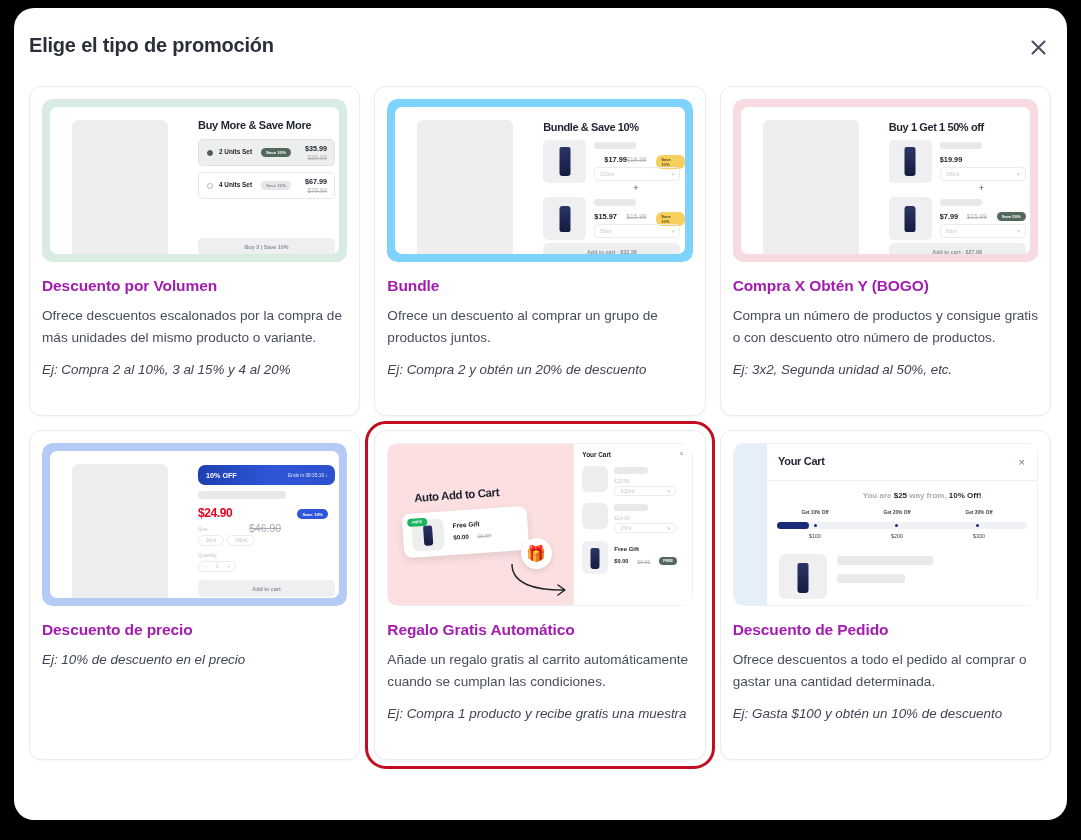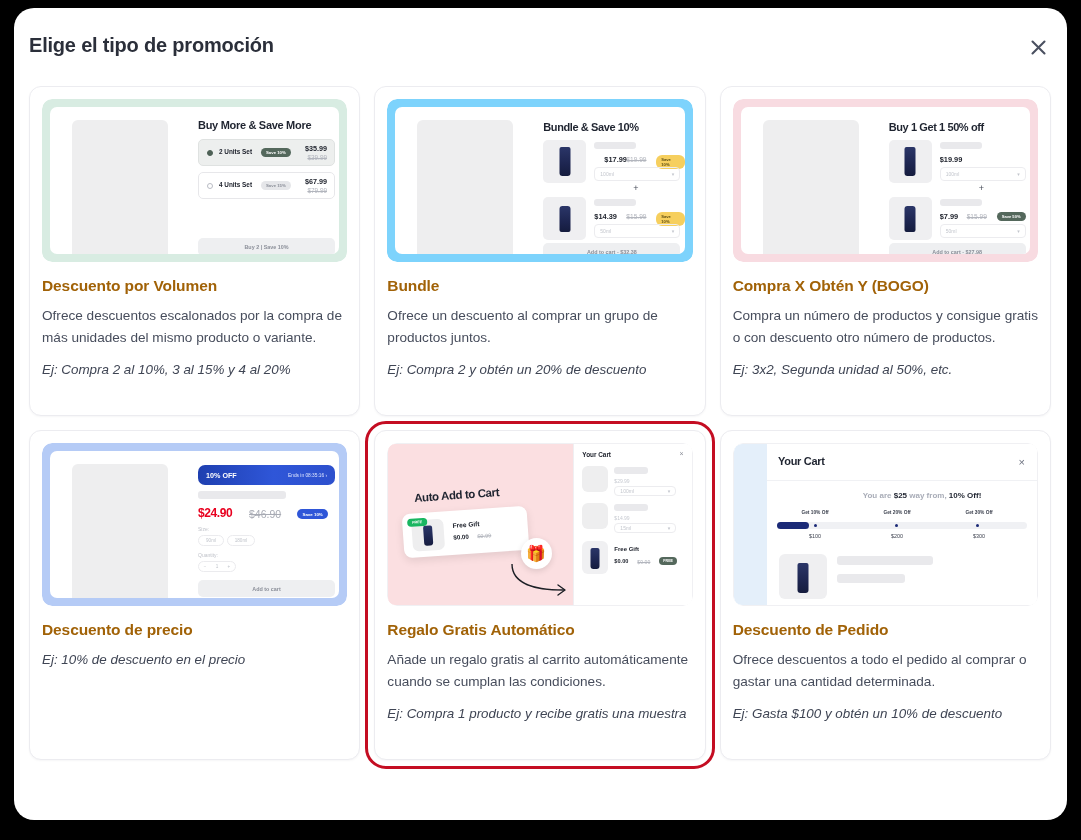--- a/index.html
+++ b/index.html
@@ -62,21 +62,21 @@
   .preview {
     height: 163px;
     border-radius: 10px;
     overflow: hidden;
     position: relative;
   }
   .card-title {
     margin-top: 15px;
     font-size: 15.5px;
     font-weight: 700;
-    color: #a16207;
+    color: #a21caf;
     letter-spacing: -0.1px;
   }
   .card-desc {
     margin-top: 10px;
     font-size: 13.6px;
     line-height: 1.62;
     color: #474d5c;
   }
   .card-example {
     margin-top: 11px;
@@ -235,21 +235,21 @@
             <div class="pill y" style="left:261px;top:47.5px;">Save 10%</div>
             <div class="sel-box" style="left:199px;top:60px;width:86px;">
               <span>100ml</span>
                 <span class="caret">▾</span>
             </div>
             <div class="plus" style="left:238px;top:76px;">+</div>
             <div class="prod-thumb" style="top:90px;">
                 <div class="tube" style="top:9px;height:26px;border-radius:3px 3px 2px 2px;"></div>
               </div>
             <div class="ph-line" style="left:199px;top:92px;width:42px;"></div>
-            <div class="price-now" style="left:199px;top:105px;">$14.39</div>
+            <div class="price-now" style="left:199px;top:105px;">$15.97</div>
             <div class="price-old" style="left:231px;top:106px;">$15.99</div>
             <div class="pill y" style="left:261px;top:104.5px;">Save 10%</div>
             <div class="sel-box" style="left:199px;top:117px;width:86px;">
               <span>50ml</span>
                 <span class="caret">▾</span>
             </div>
             <div class="cta-grey" style="left:148px;top:136px;width:137px;">Add to cart - $32.38</div>
           </div>
         </div>
       </div>
@@ -298,21 +298,21 @@
       <div class="preview">
         <div class="frame" style="background:#b5cbf6">
           <div class="frame-inner">
             <div class="ph-img" style="left:22px;top:13px;width:96px;bottom:-10px;"></div>
             <div class="ban">
               <span class="ban-l">10% OFF</span>
               <span class="ban-r">Ends in 08:35:16  ›</span>
             </div>
             <div class="ph-line" style="left:148px;top:40px;width:88px;height:8px;"></div>
             <div class="big-red" style="left:148px;top:55px;">$24.90</div>
-            <div class="big-old" style="left:199px;top:57px;">$46.90</div>
+            <div class="big-old" style="left:199px;top:71px;">$46.90</div>
             <div class="pill b" style="left:247px;top:58px;">Save 10%</div>
             <div class="lbl-grey" style="left:148px;top:75px;">Size:</div>
             <div class="chip" style="left:148px;top:84px;width:26px;">90ml</div>
             <div class="chip" style="left:177px;top:84px;width:28px;">180ml</div>
             <div class="lbl-grey" style="left:148px;top:101px;">Quantity:</div>
             <div class="chip" style="left:148px;top:110px;width:38px;">
               <span style="width:100%;display:flex;justify-content:space-around;">
                 <span>−</span>
                 <span>1</span>
                 <span>+</span>

